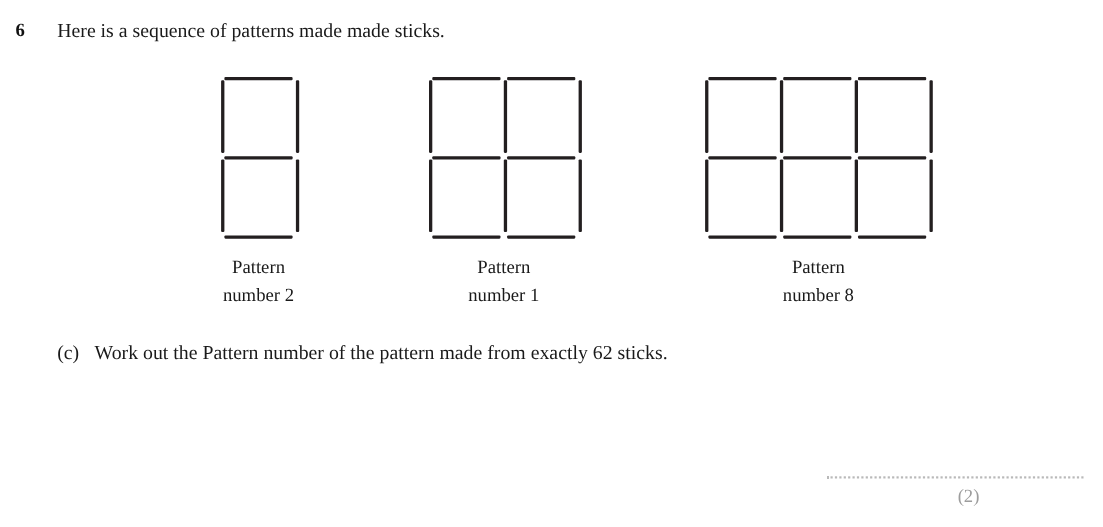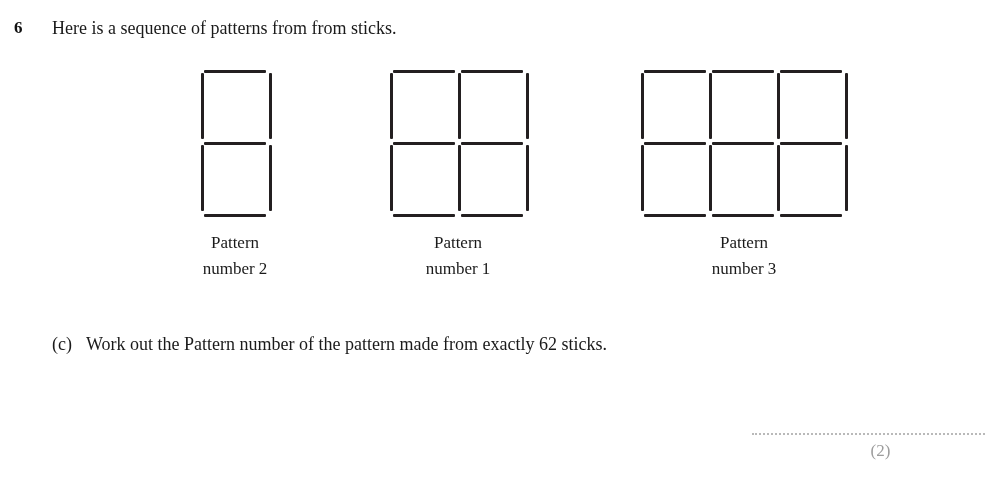--- a/index.html
+++ b/index.html
@@ -73,21 +73,20 @@
   }
 
   
   .part-row {
     position: absolute;
     left: 52px;
     top: 308px;
     font-size: 18px;
     line-height: 24px;
     white-space: nowrap;
-    margin-top: 24px;
   }
   .part-letter {
     display: inline-block;
     width: 34px;
   }
 
   
   .answer-dots {
     position: absolute;
     left: 752px;
@@ -106,21 +105,21 @@
     color: #9d9d9d;
   }
 </style>
 </head>
 <body>
 
 <div id="page">
 
   <div class="q-number">6</div>
 
-  <div class="q-stem">Here is a sequence of patterns from from sticks.</div>
+  <div class="q-stem">Here is a sequence of patterns made made sticks.</div>
 
   <div class="figure">
 
     <div class="pattern-group" style="left:201px; top:70px;">
       <div class="grid" id="grid-1" style="width: 71px; height: 147px;">
           <div class="stick h" style="left: 3px; top: 0px; width: 62px; background: rgb(35, 31, 32);"></div>
           <div class="stick h" style="left: 3px; top: 72px; width: 62px; background: rgb(35, 31, 32);"></div>
           <div class="stick h" style="left: 3px; top: 144px; width: 62px; background: rgb(35, 31, 32);"></div>
           <div class="stick v" style="left: 0px; top: 3px; height: 66px; background: rgb(35, 31, 32);"></div>
           <div class="stick v" style="left: 0px; top: 75px; height: 66px; background: rgb(35, 31, 32);"></div>
@@ -169,21 +168,21 @@
           <div class="stick v" style="left: 0px; top: 75px; height: 66px; background: rgb(35, 31, 32);"></div>
           <div class="stick v" style="left: 68px; top: 3px; height: 66px; background: rgb(35, 31, 32);"></div>
           <div class="stick v" style="left: 68px; top: 75px; height: 66px; background: rgb(35, 31, 32);"></div>
           <div class="stick v" style="left: 136px; top: 3px; height: 66px; background: rgb(35, 31, 32);"></div>
           <div class="stick v" style="left: 136px; top: 75px; height: 66px; background: rgb(35, 31, 32);"></div>
           <div class="stick v" style="left: 204px; top: 3px; height: 66px; background: rgb(35, 31, 32);"></div>
           <div class="stick v" style="left: 204px; top: 75px; height: 66px; background: rgb(35, 31, 32);"></div>
         </div>
       <div class="pattern-label" style="left:37px; top:160px; width:132px;">
         <div>Pattern</div>
-        <div>number 3</div>
+        <div>number 8</div>
       </div>
     </div>
 
   </div>
 
   <div class="part-row">
     <span class="part-letter">(c)</span><span>Work out the Pattern number of the pattern made from exactly 62 sticks.</span>
   </div>
 
   <div class="answer-dots"></div>

